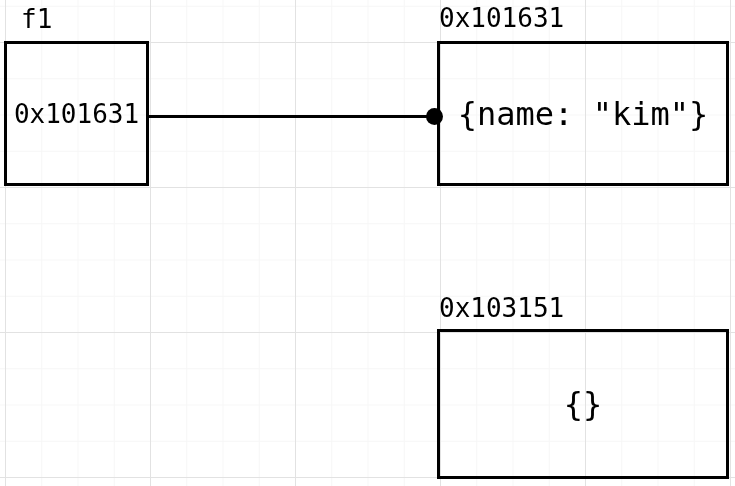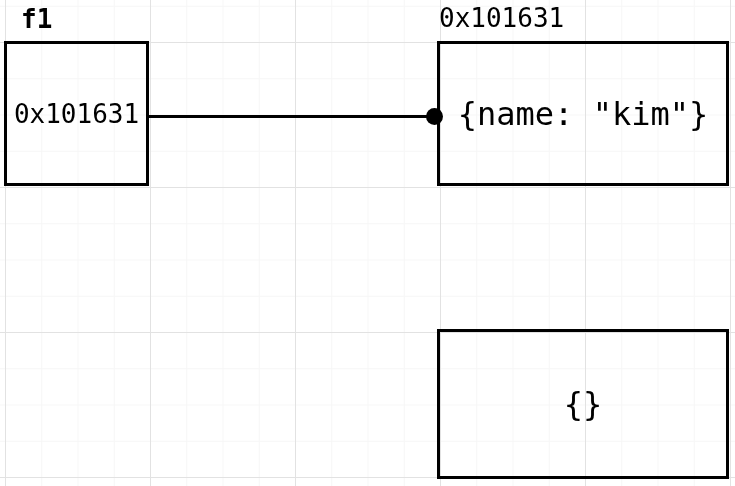--- a/index.html
+++ b/index.html
@@ -24,21 +24,21 @@
     font-family: "DejaVu Sans Mono", "Liberation Mono", monospace;
     color: #000000;
   }
 
   .node-label {
     position: absolute;
     font-size: 26px;
     line-height: 26px;
     white-space: nowrap;
   }
-  .label-f1   { left: 21px;  top: 6px; font-weight: bold;  }
+  .label-f1   { left: 21px;  top: 6px;  }
   .label-kim  { left: 439px; top: 5px;  }
   .label-empty{ left: 439px; top: 295px;}
 
   .node-box {
     position: absolute;
     border: 3px solid #000000;
     background: transparent;
     display: flex;
     align-items: center;
     justify-content: center;
@@ -86,17 +86,18 @@
   </div>
 
   <div class="edge-line"></div>
   <div class="edge-dot"></div>
 
   <div class="node-label label-kim">0x101631</div>
   <div class="node-box box-kim">
     <span>{name: "kim"}</span>
   </div>
 
+  <div class="node-label label-empty">0x103151</div>
   <div class="node-box box-empty">
     <span>{}</span>
   </div>
 
 </div>
 
 </body></html>

